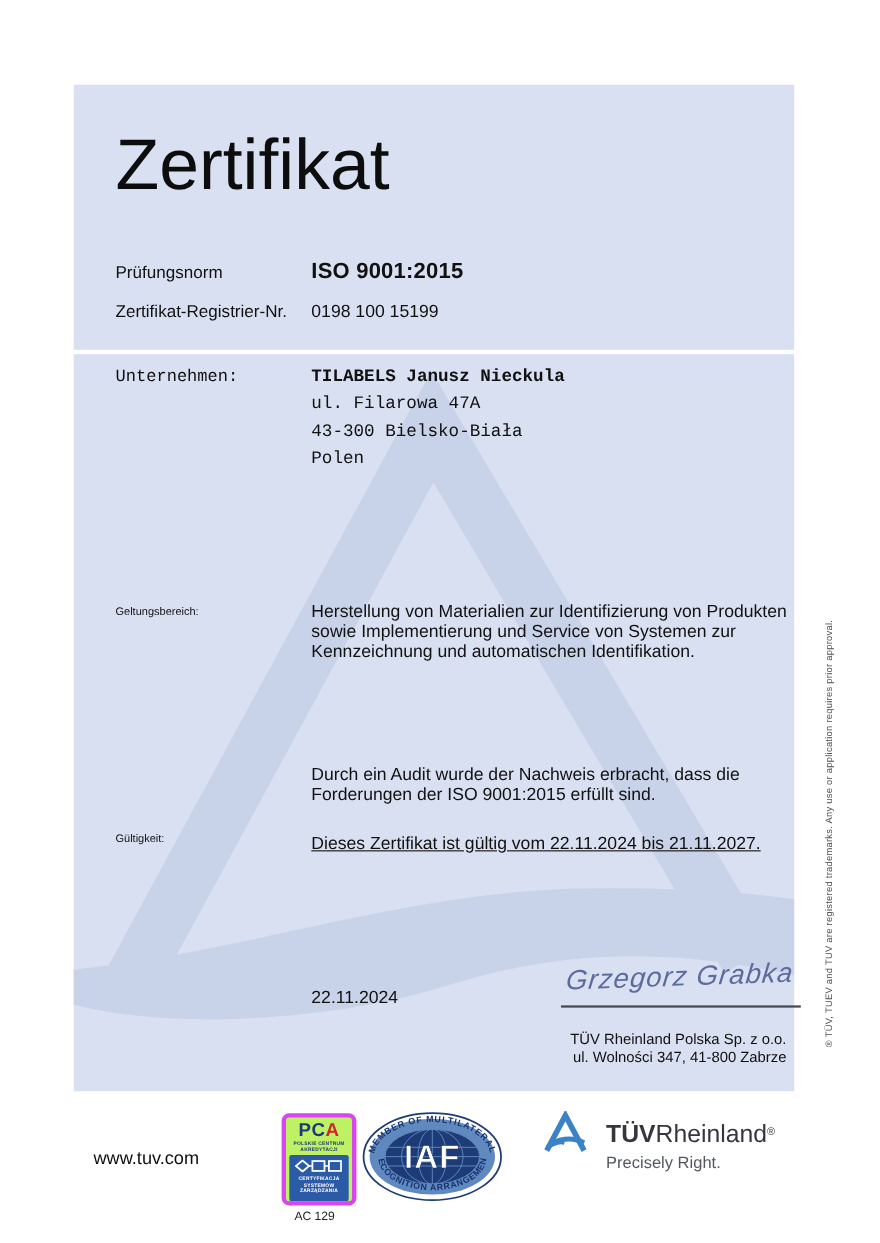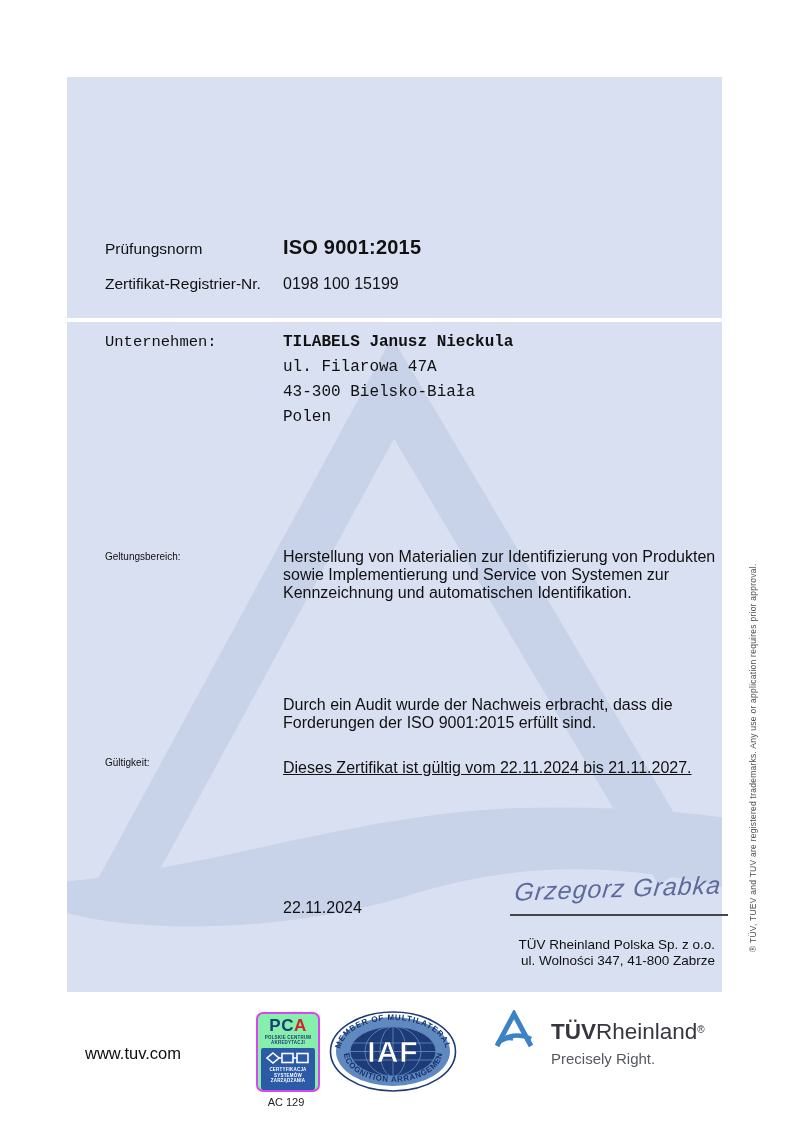--- a/index.html
+++ b/index.html
@@ -37,21 +37,21 @@
   .issue-date{position:absolute;left:216px;top:577px;font-size:16px;color:#111;}
   .side-note{
     position:absolute;left:748px;top:952px;transform:rotate(-90deg);
     transform-origin:0 0;white-space:nowrap;font-size:8.5px;color:#4d4d4d;
     letter-spacing:0.25px;
   }
   .website{position:absolute;left:85px;top:1044px;font-size:16.5px;color:#0e0e0e;}
   
   .pca-wrap{position:absolute;left:256px;top:1012px;width:66px;}
   .pca-badge{
-    width:60px;height:76px;background:#86efac;border:2px solid #d946ef;border-radius:7px;
+    width:60px;height:76px;background:#bef264;border:4px solid #d946ef;border-radius:7px;
     overflow:hidden;display:flex;flex-direction:column;align-items:center;
   }
   .pca-title{font-size:17px;font-weight:bold;color:#1d3b76;line-height:18px;margin-top:3px;letter-spacing:0.5px;}
   .pca-title .red{color:#d2232a;}
   .pca-org{font-size:4.5px;line-height:5px;color:#1d3b76;text-align:center;font-weight:bold;letter-spacing:0.2px;}
   .pca-box{
     margin-top:3px;width:54px;flex:1;background:#2b5aa7;border-radius:2px;
     display:flex;flex-direction:column;align-items:center;
   }
   .pca-glasses{margin-top:4px;}
@@ -64,20 +64,21 @@
   .tuv-text{position:absolute;left:551px;top:1019px;}
   .tuv-brand{font-size:22.5px;color:#35363e;line-height:22px;white-space:nowrap;}
   .tuv-brand .b{font-weight:bold;}
   .tuv-brand sup{font-size:10px;vertical-align:6px;}
   .tuv-tagline{font-size:15px;color:#55595f;margin-top:7px;}
 </style>
 </head>
 <body>
 
 <div class="panel" id="panel-top">
+  <div class="doc-title">Zertifikat</div>
 
   <div class="field-row" style="top:159px;">
     <div class="field-label">Prüfungsnorm</div>
     <div class="field-value big">ISO 9001:2015</div>
   </div>
 
   <div class="field-row" style="top:198px;">
     <div class="field-label">Zertifikat-Registrier-Nr.</div>
     <div class="field-value">0198 100 15199</div>
   </div>

